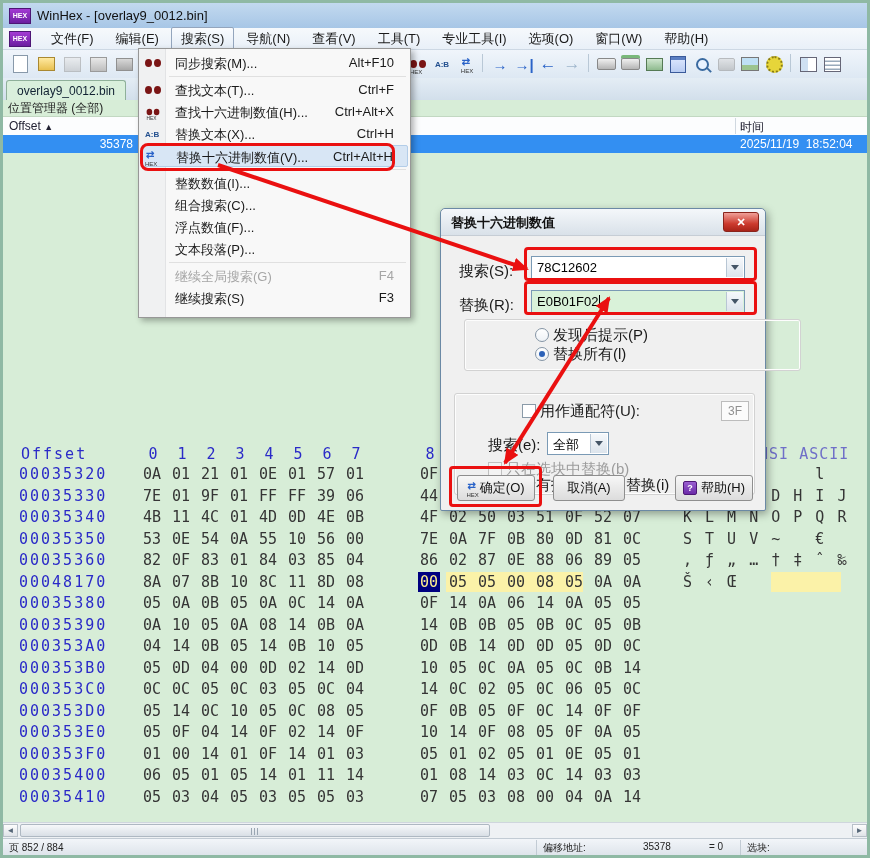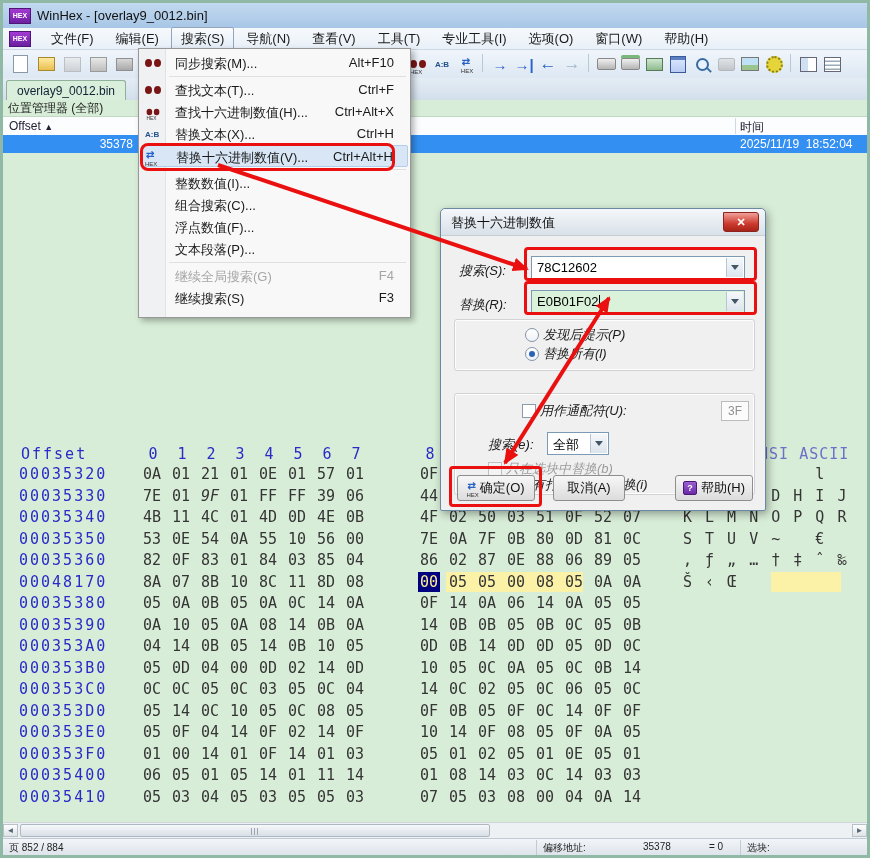--- a/index.html
+++ b/index.html
@@ -76,23 +76,23 @@
   .menu-item{position:relative;height:22px;margin:0 2px;font-size:13px;color:#1a1a1a;}
   .menu-item .lbl{position:absolute;left:34px;top:3px;}
   .menu-item .sct{position:absolute;right:14px;top:3px;}
   .menu-item.hl{background:#d8e6f5;border:1px solid #b3cde8;border-radius:2px;box-sizing:border-box;}
   .menu-item.dis{color:#a6a6a6;}
   .menu-sep{height:1px;background:#e0e0e0;margin:2px 4px 2px 30px;}
   .mi-ic{position:absolute;left:4px;top:4px;width:20px;height:14px;display:flex;align-items:center;}
   
   #dialog{position:absolute;left:437px;top:205px;width:326px;height:303px;background:#f0f0f0;border:1px solid #6b89a5;border-radius:5px 5px 2px 2px;box-shadow:2px 3px 8px rgba(0,0,0,.35);z-index:60;box-sizing:border-box;}
   #dlg-title{position:absolute;left:0;top:0;right:0;height:26px;background:linear-gradient(#f4f7fa,#d9e1e9);border-bottom:1px solid #c6cdd5;border-radius:5px 5px 0 0;}
-  #dlg-title-text{position:absolute;left:10px;top:5px;font-size:13px;color:#111;}
+  #dlg-title-text{position:absolute;left:10px;top:5px;font-size:13px;color:#111;font-weight:bold;}
   #dlg-close{position:absolute;right:6px;top:3px;width:34px;height:18px;background:linear-gradient(#f0a098,#cc3a2e 60%,#a82318);border:1px solid #8a241c;border-radius:0 3px 3px 3px;color:#fff;font-size:11px;font-weight:bold;display:flex;align-items:center;justify-content:center;}
-  .dlg-lbl{position:absolute;font-size:13px;color:#1a1a1a;font-style:italic;}
+  .dlg-lbl{position:absolute;font-size:15px;color:#1a1a1a;}
   .combo{position:absolute;height:23px;background:#fff;border:1px solid #7a9ab5;box-sizing:border-box;font-size:13px;}
   .combo .val{position:absolute;left:5px;top:3px;font-family:"Liberation Sans",sans-serif;}
   .cb-btn{position:absolute;right:1px;top:1px;bottom:1px;width:16px;background:linear-gradient(#f5f8fb,#dce4ec);border-left:1px solid #b8c6d4;}
   .cb-btn::after{content:"";position:absolute;left:4px;top:7px;border-left:4px solid transparent;border-right:4px solid transparent;border-top:5px solid #445566;}
   .caret{display:inline-block;width:1px;height:13px;background:#000;vertical-align:-2px;margin-left:1px;}
   .groupbox{position:absolute;border:1px solid #d2d2d2;border-radius:3px;box-shadow:inset 0 0 0 1px #fdfdfd;}
   .radio{position:absolute;width:12px;height:12px;border:1px solid #8595a5;border-radius:50%;background:linear-gradient(#fff,#eef2f6);}
   .radio.sel::after{content:"";position:absolute;inset:3px;border-radius:50%;background:#2c62b8;}
   .cbx{position:absolute;width:12px;height:12px;border:1px solid #8a9aa8;background:#fff;}
   .cbx.dis{border-color:#c0c0c0;background:#f3f3f3;}
@@ -262,21 +262,21 @@
           <span class="hx-b" style="left: 533px;"></span>
           <span class="hx-b" style="left: 562px;"></span>
           <span class="hx-b" style="left: 591px;"></span>
           <span class="hx-b" style="left: 620px;"></span>
           <span class="hx-ascii">  !   W     l   </span>
         </div>
         <div class="hexrow" style="top: 43.5px;">
           <span class="hx-off">00035330</span>
           <span class="hx-b" style="left: 140px;">7E</span>
           <span class="hx-b" style="left: 169px;">01</span>
-          <span class="hx-b" style="left: 198px; font-style: italic;">9F</span>
+          <span class="hx-b" style="left: 198px;">9F</span>
           <span class="hx-b" style="left: 227px;">01</span>
           <span class="hx-b" style="left: 256px;">FF</span>
           <span class="hx-b" style="left: 285px;">FF</span>
           <span class="hx-b" style="left: 314px;">39</span>
           <span class="hx-b" style="left: 343px;">06</span>
           <span class="hx-b" style="left: 417px;">44</span>
           <span class="hx-b" style="left: 446px;"></span>
           <span class="hx-b" style="left: 475px;"></span>
           <span class="hx-b" style="left: 504px;"></span>
           <span class="hx-b" style="left: 533px;"></span>
@@ -661,21 +661,21 @@
       <span class="val">78C12602</span>
       <span class="cb-btn"></span>
     </div>
 
     <span class="dlg-lbl" style="left:18px;top:87px;">替换(R):</span>
     <div class="combo" style="left:90px;top:81px;width:214px;background:#d9f2d9;">
       <span class="val"><span>E0B01F02</span><span class="caret"></span></span>
       <span class="cb-btn"></span>
     </div>
 
-    <div class="groupbox" style="left:13px;top:110px;width:299px;height:50px;">
+    <div class="groupbox" style="left:23px;top:110px;width:299px;height:50px;padding-left:36px;">
       <span class="radio" style="left:70px;top:8px;"></span>
       <span class="dlg-lbl" style="left:88px;top:6px;position:absolute;">发现后提示(P)</span>
       <span class="radio sel" style="left:70px;top:27px;"></span>
       <span class="dlg-lbl" style="left:88px;top:25px;position:absolute;">替换所有(l)</span>
     </div>
 
     <div class="groupbox" style="left:13px;top:164px;width:299px;height:100px;margin-top:20px;">
       <span class="cbx" style="left:67px;top:10px;"></span>
       <span class="dlg-lbl" style="left:85px;top:8px;position:absolute;">用作通配符(U):</span>
       <span class="dfield" style="left:266px;top:7px;width:26px;height:18px;">3F</span>

